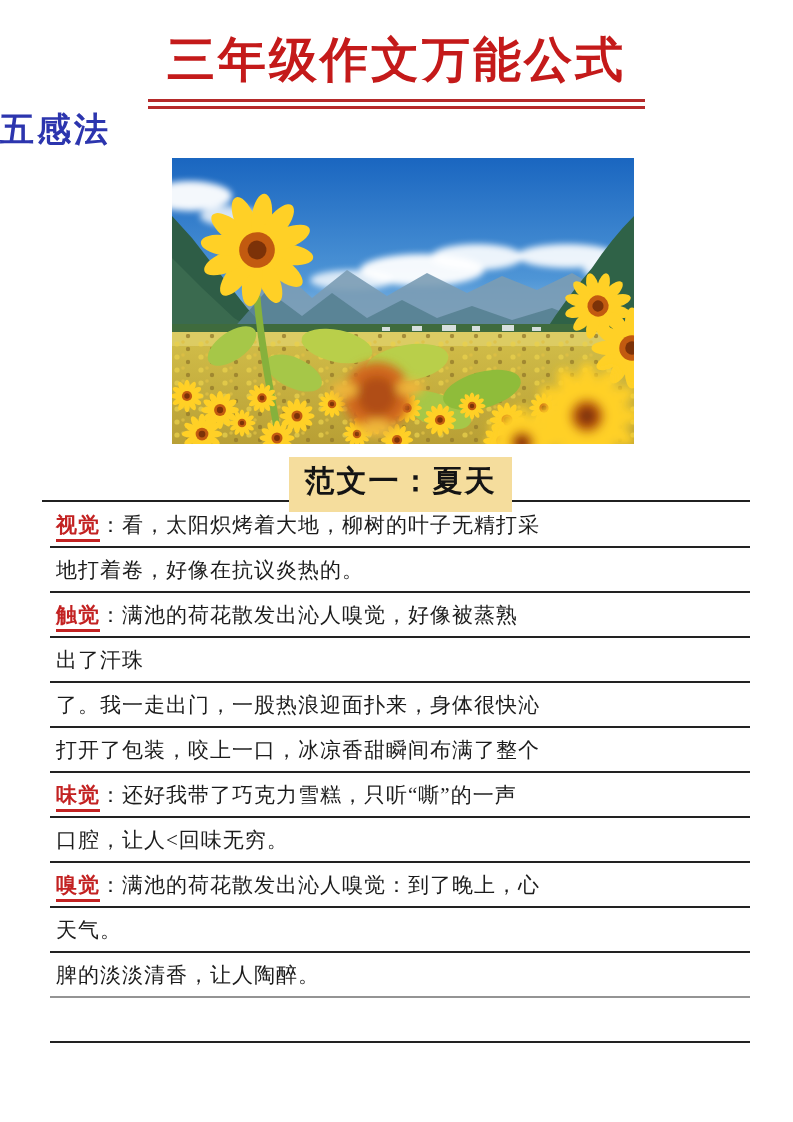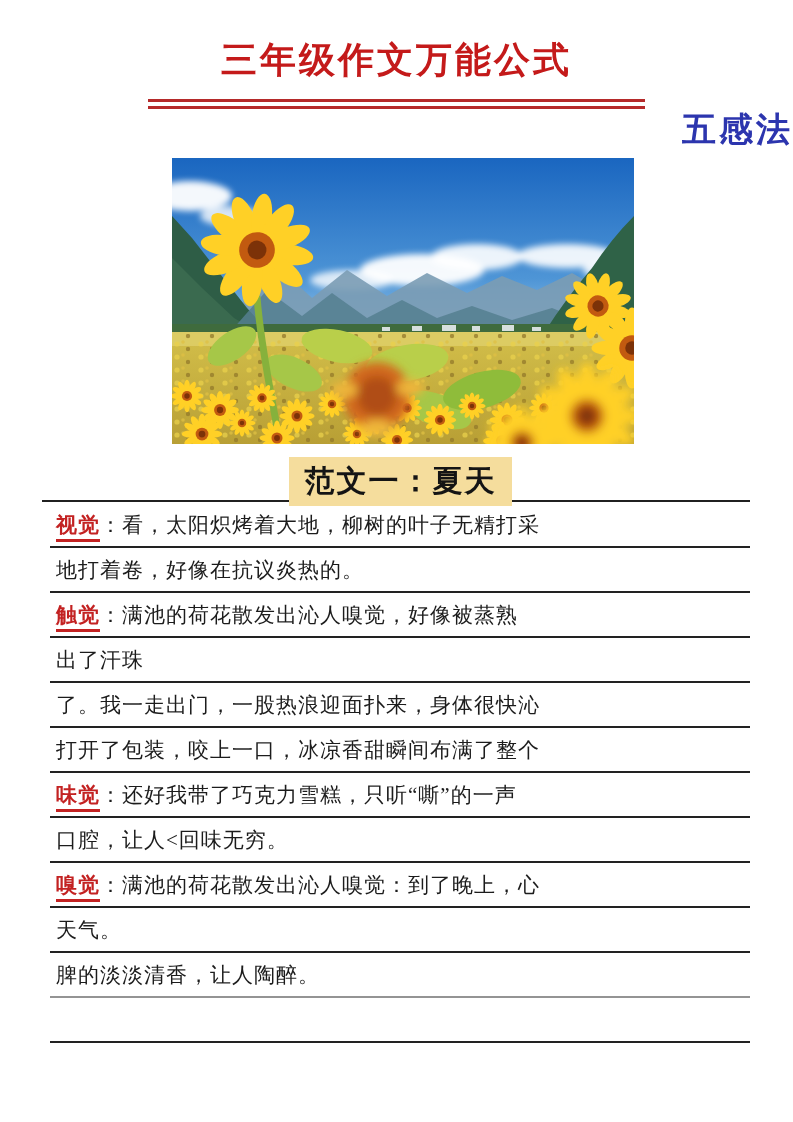--- a/index.html
+++ b/index.html
@@ -3,44 +3,44 @@
 <meta charset="utf-8">
 <style>
   html,body { margin:0; padding:0; background:#ffffff; }
   .page {
     position:relative; width:793px; height:1122px; background:#ffffff;
     font-family:"Liberation Serif","DejaVu Serif",serif; overflow:hidden;
   }
   
   .title {
     position:absolute; top:26px; left:0; width:100%;
-    text-align:center; font-size:36px; font-weight:bold;
+    text-align:center; font-size:48px; font-weight:bold;
     color:#c41a1a; letter-spacing:3px; line-height:68px;
   }
   .title-underline {
     position:absolute; top:99px; left:148px; width:497px; height:4px;
     border-top:3px solid #b52a2a; border-bottom:3px solid #b52a2a;
   }
   .subtitle {
     position:absolute; top:108px; left:0; width:100%;
-    text-align:right; font-size:34px; font-weight:bold;
+    text-align:left; font-size:34px; font-weight:bold;
     color:#2c35ae; letter-spacing:3px; line-height:44px;
   }
   
   .photo {
     position:absolute; left:172px; top:158px; width:462px; height:286px;
     overflow:hidden; background:#4e95d6;
   }
   
   .heading-rule {
     position:absolute; top:500px; left:42px; width:708px; height:2px;
     background:#202020;
   }
   .sample-heading {
-    position:absolute; top:457px; left:289px; width:223px; height:49px;
+    position:absolute; top:457px; left:289px; width:223px; height:55px;
     background:#f5dd9d; z-index:2; text-align:center;
     font-size:30px; font-weight:bold; color:#141414;
     line-height:47px; letter-spacing:2px;
   }
   
   .body-lines { position:absolute; top:503px; left:50px; width:700px; }
   .tline {
     height:45px; box-sizing:border-box; border-bottom:2px solid #222222;
     font-size:21px; line-height:44px; color:#1c1c1c;
     padding-left:6px; white-space:nowrap; letter-spacing:1px;

